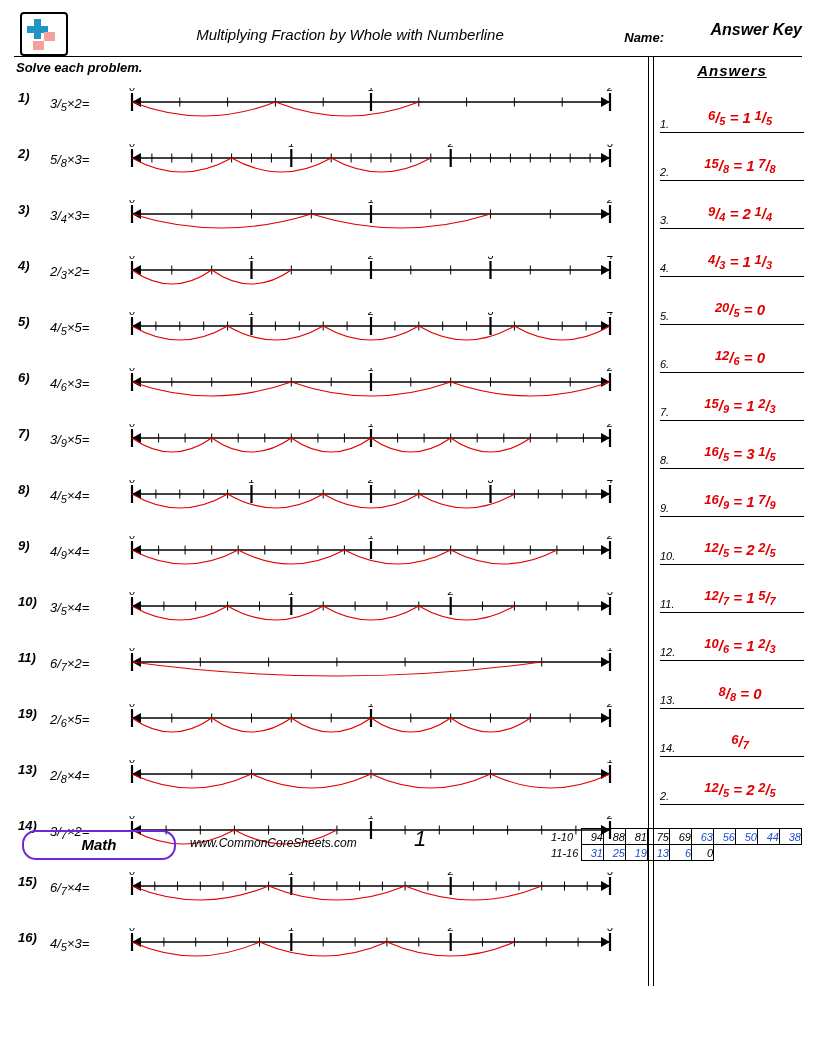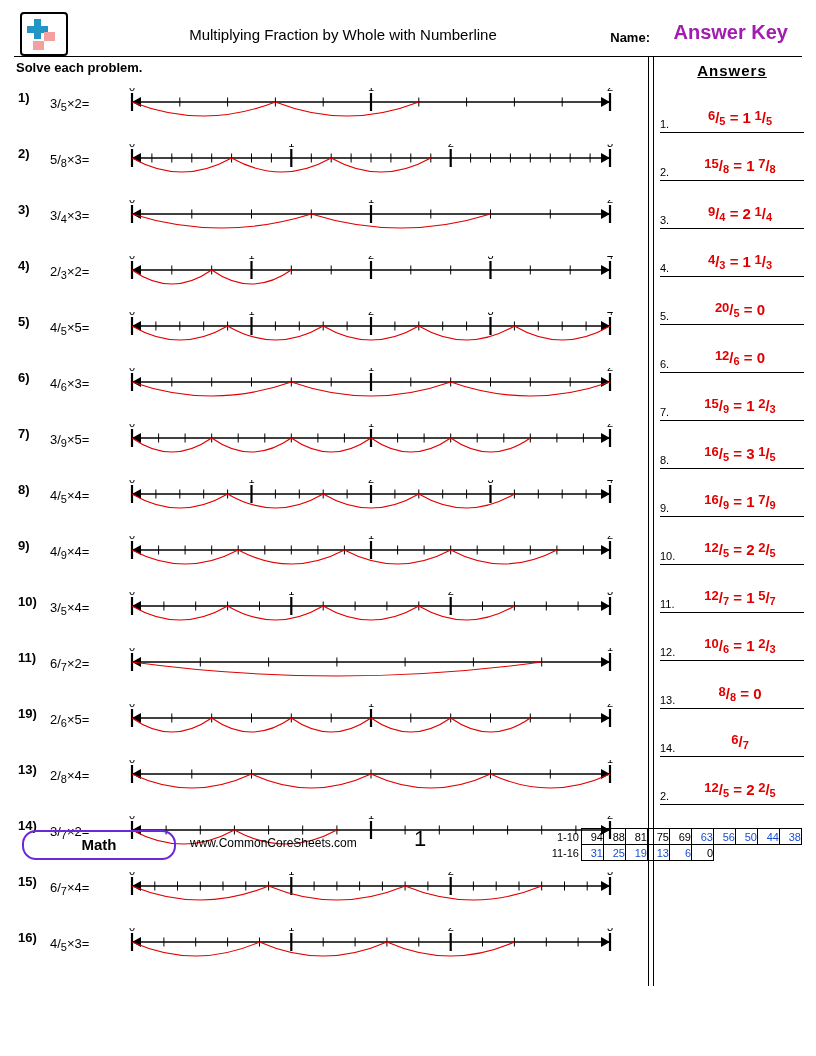--- a/index.html
+++ b/index.html
@@ -13,21 +13,22 @@
     font-family: "Liberation Sans", sans-serif;
     color: #000;
     position: relative;
     overflow: hidden;
   }
   .page {
     position: relative;
     width: 816px;
     height: 884px;
     box-sizing: border-box;
-    padding: 10px 14px 0 14px;
+    padding: 10px 0 0 14px;
+    font-style: italic;
   }
 
   
   .header {
     position: relative;
     height: 46px;
   }
   .logo {
     position: absolute;
     left: 6px;
@@ -85,23 +86,23 @@
     right: 152px;
     top: 20px;
     font-size: 13px;
     font-weight: bold;
     margin-left: 12px;
   }
   .answer-key {
     position: absolute;
     right: 14px;
     top: 11px;
-    font-size: 20px;
+    font-size: 16px;
     font-weight: bold;
-    color: #a21caf;
+    color: #000000;
   }
   .topline {
     position: absolute;
     left: 14px;
     right: 14px;
     top: 56px;
     border-top: 1px solid #000;
   }
   .solve {
     position: absolute;
@@ -267,21 +268,21 @@
     border: 1px solid #000;
     width: 21px;
     height: 15px;
     text-align: right;
     font-size: 11px;
     padding: 0;
   }
   .scorebox td.lbl {
     border: none;
     width: 28px;
-    text-align: right;
+    text-align: left;
     padding-right: 2px;
     margin-top: 40px;
   }
   .scorebox td.blue {
     color: #1a4fd0;
   }
   .scorebox td.nb {
     border: none;
   }
 </style>

